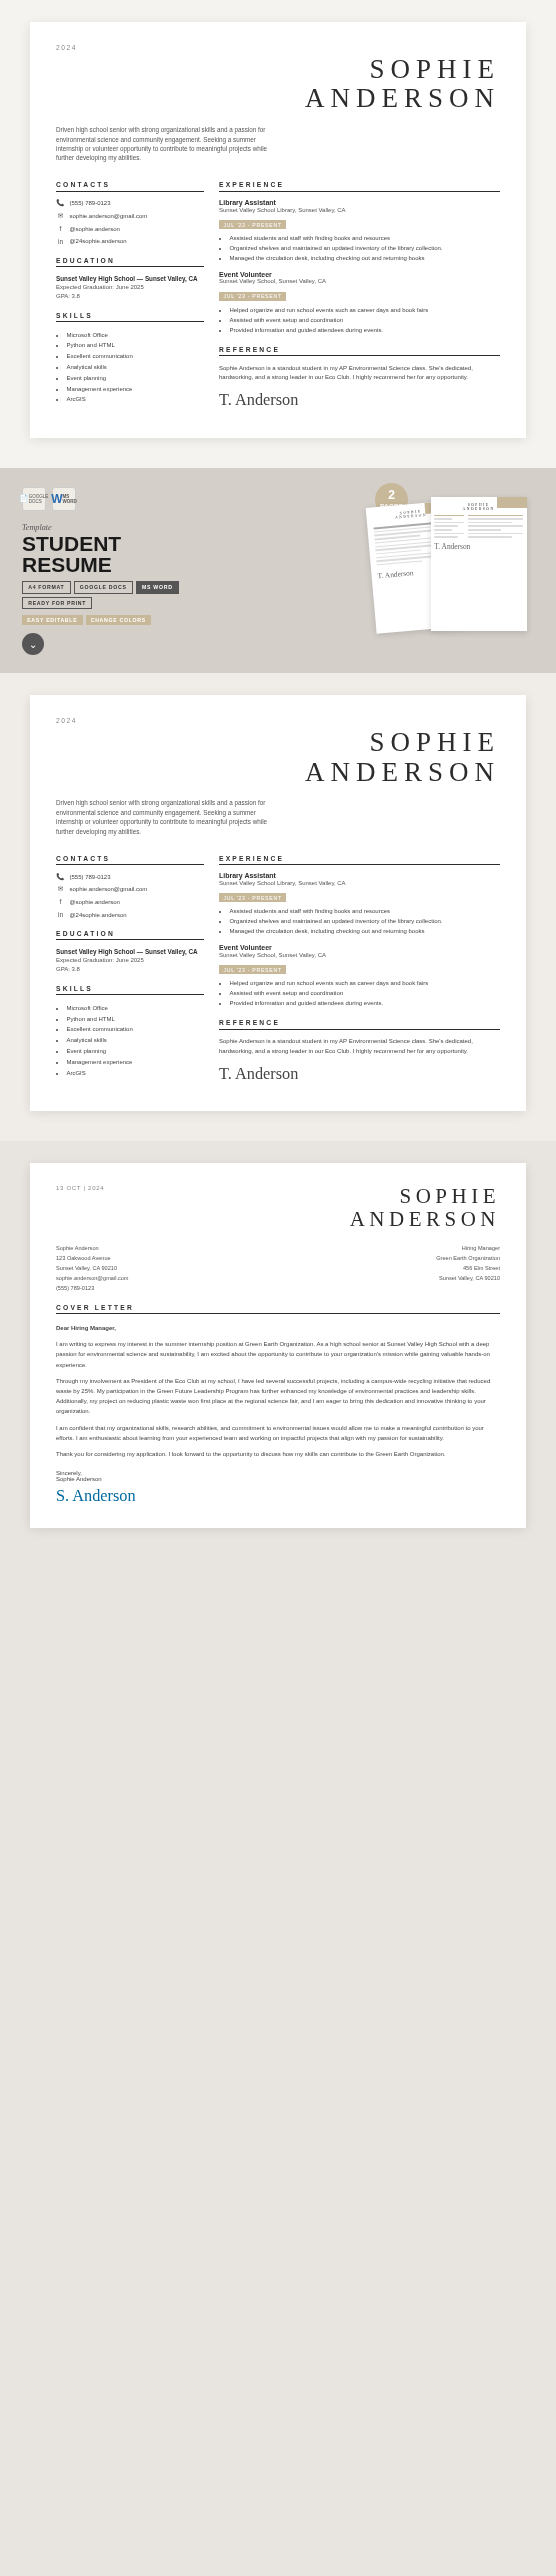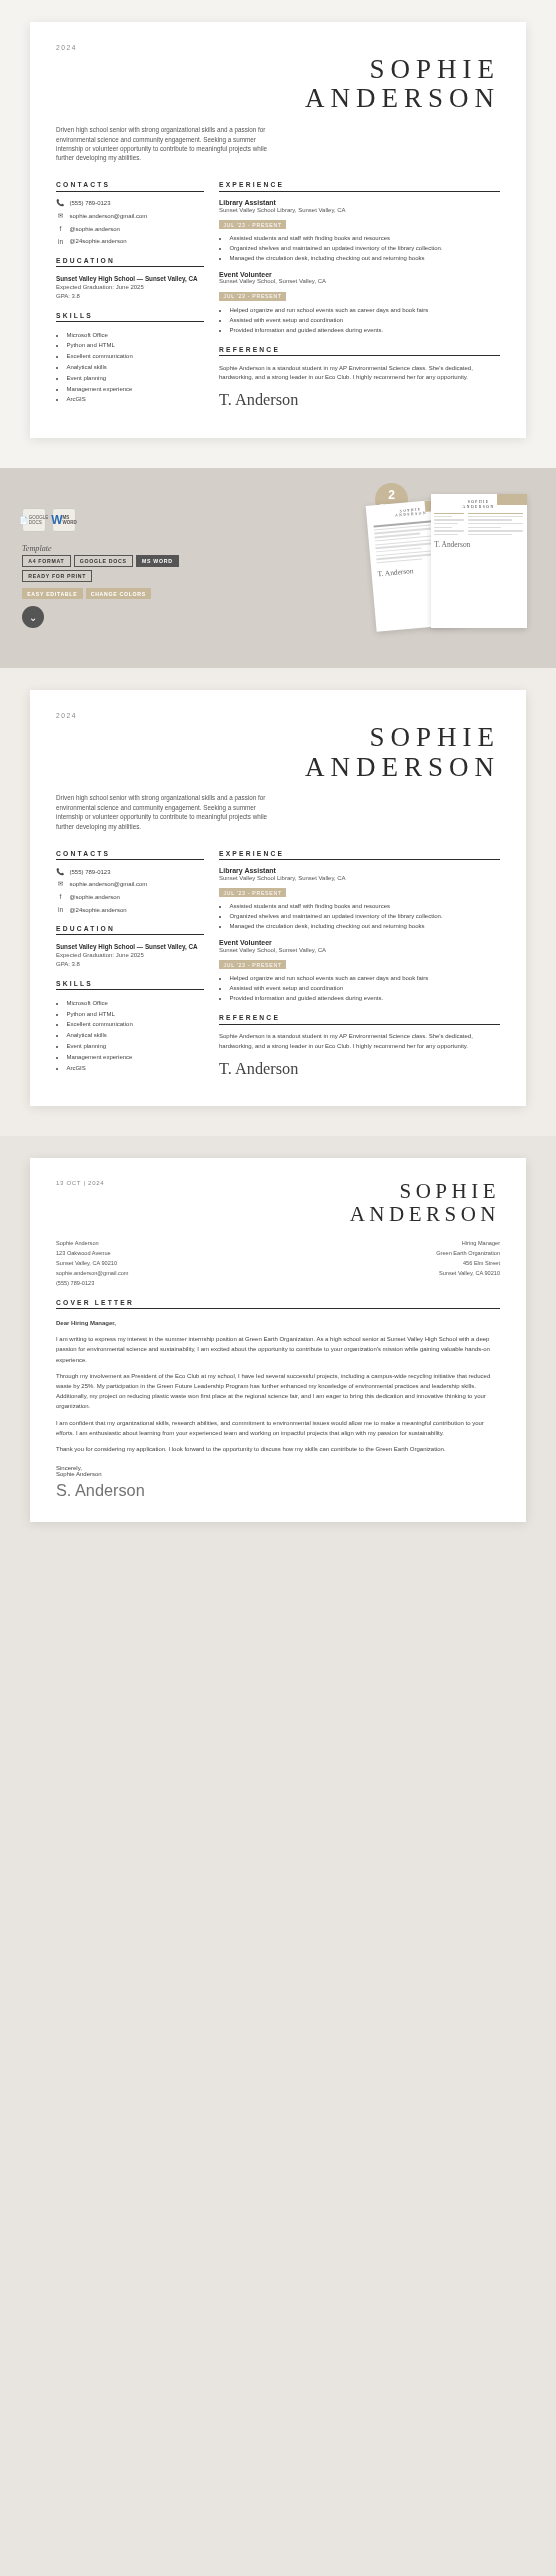--- a/index.html
+++ b/index.html
@@ -437,23 +437,23 @@
     }
 
     .cover-closing {
       margin-top: 11px;
       font-size: 6px;
       font-family: Arial, sans-serif;
       color: #444;
     }
 
     .cover-signature {
-      font-family: Liberation Sans, sans-serif;
+      font-family: Liberation Serif, serif;
       font-size: 16.3px;
-      color: #737373;
+      color: #0369a1;
       margin-top: 3.7px;
     }
 
     .section-gap { margin-bottom: 11px; }
   </style>
 </head>
 <body>
 
 <div class="resume-section">
   <div class="resume-paper">
@@ -553,20 +553,24 @@
 <div class="banner-section" style="position:relative;">
   <div class="banner-content">
 
     <div class="banner-left">
       <div class="banner-icons-row">
         <div class="banner-app-icon" style="font-size:7.4px; color:#555;">📄<br><span style="font-size:4.5px; font-family:Arial;">GOOGLE<br>DOCS</span></div>
         <div class="banner-app-icon" style="font-size:12px; color:#2b6cb0; font-family:Arial; font-weight:bold;">W<br><span style="font-size:4.5px; color:#555; font-family:Arial;">MS WORD</span></div>
       </div>
 
       <div class="banner-template-label">Template</div>
+      <div class="banner-title">
+        <span>STUDENT
+RESUME</span>
+      </div>
 
       <div class="banner-tags">
         <span class="banner-tag">A4 FORMAT</span>
         <span class="banner-tag">GOOGLE DOCS</span>
         <span class="banner-tag filled">MS WORD</span>
         <span class="banner-tag">READY FOR PRINT</span>
       </div>
       <div class="banner-extra-tags">
         <span class="banner-extra-tag">EASY EDITABLE</span>
         <span class="banner-extra-tag">CHANGE COLORS</span>

